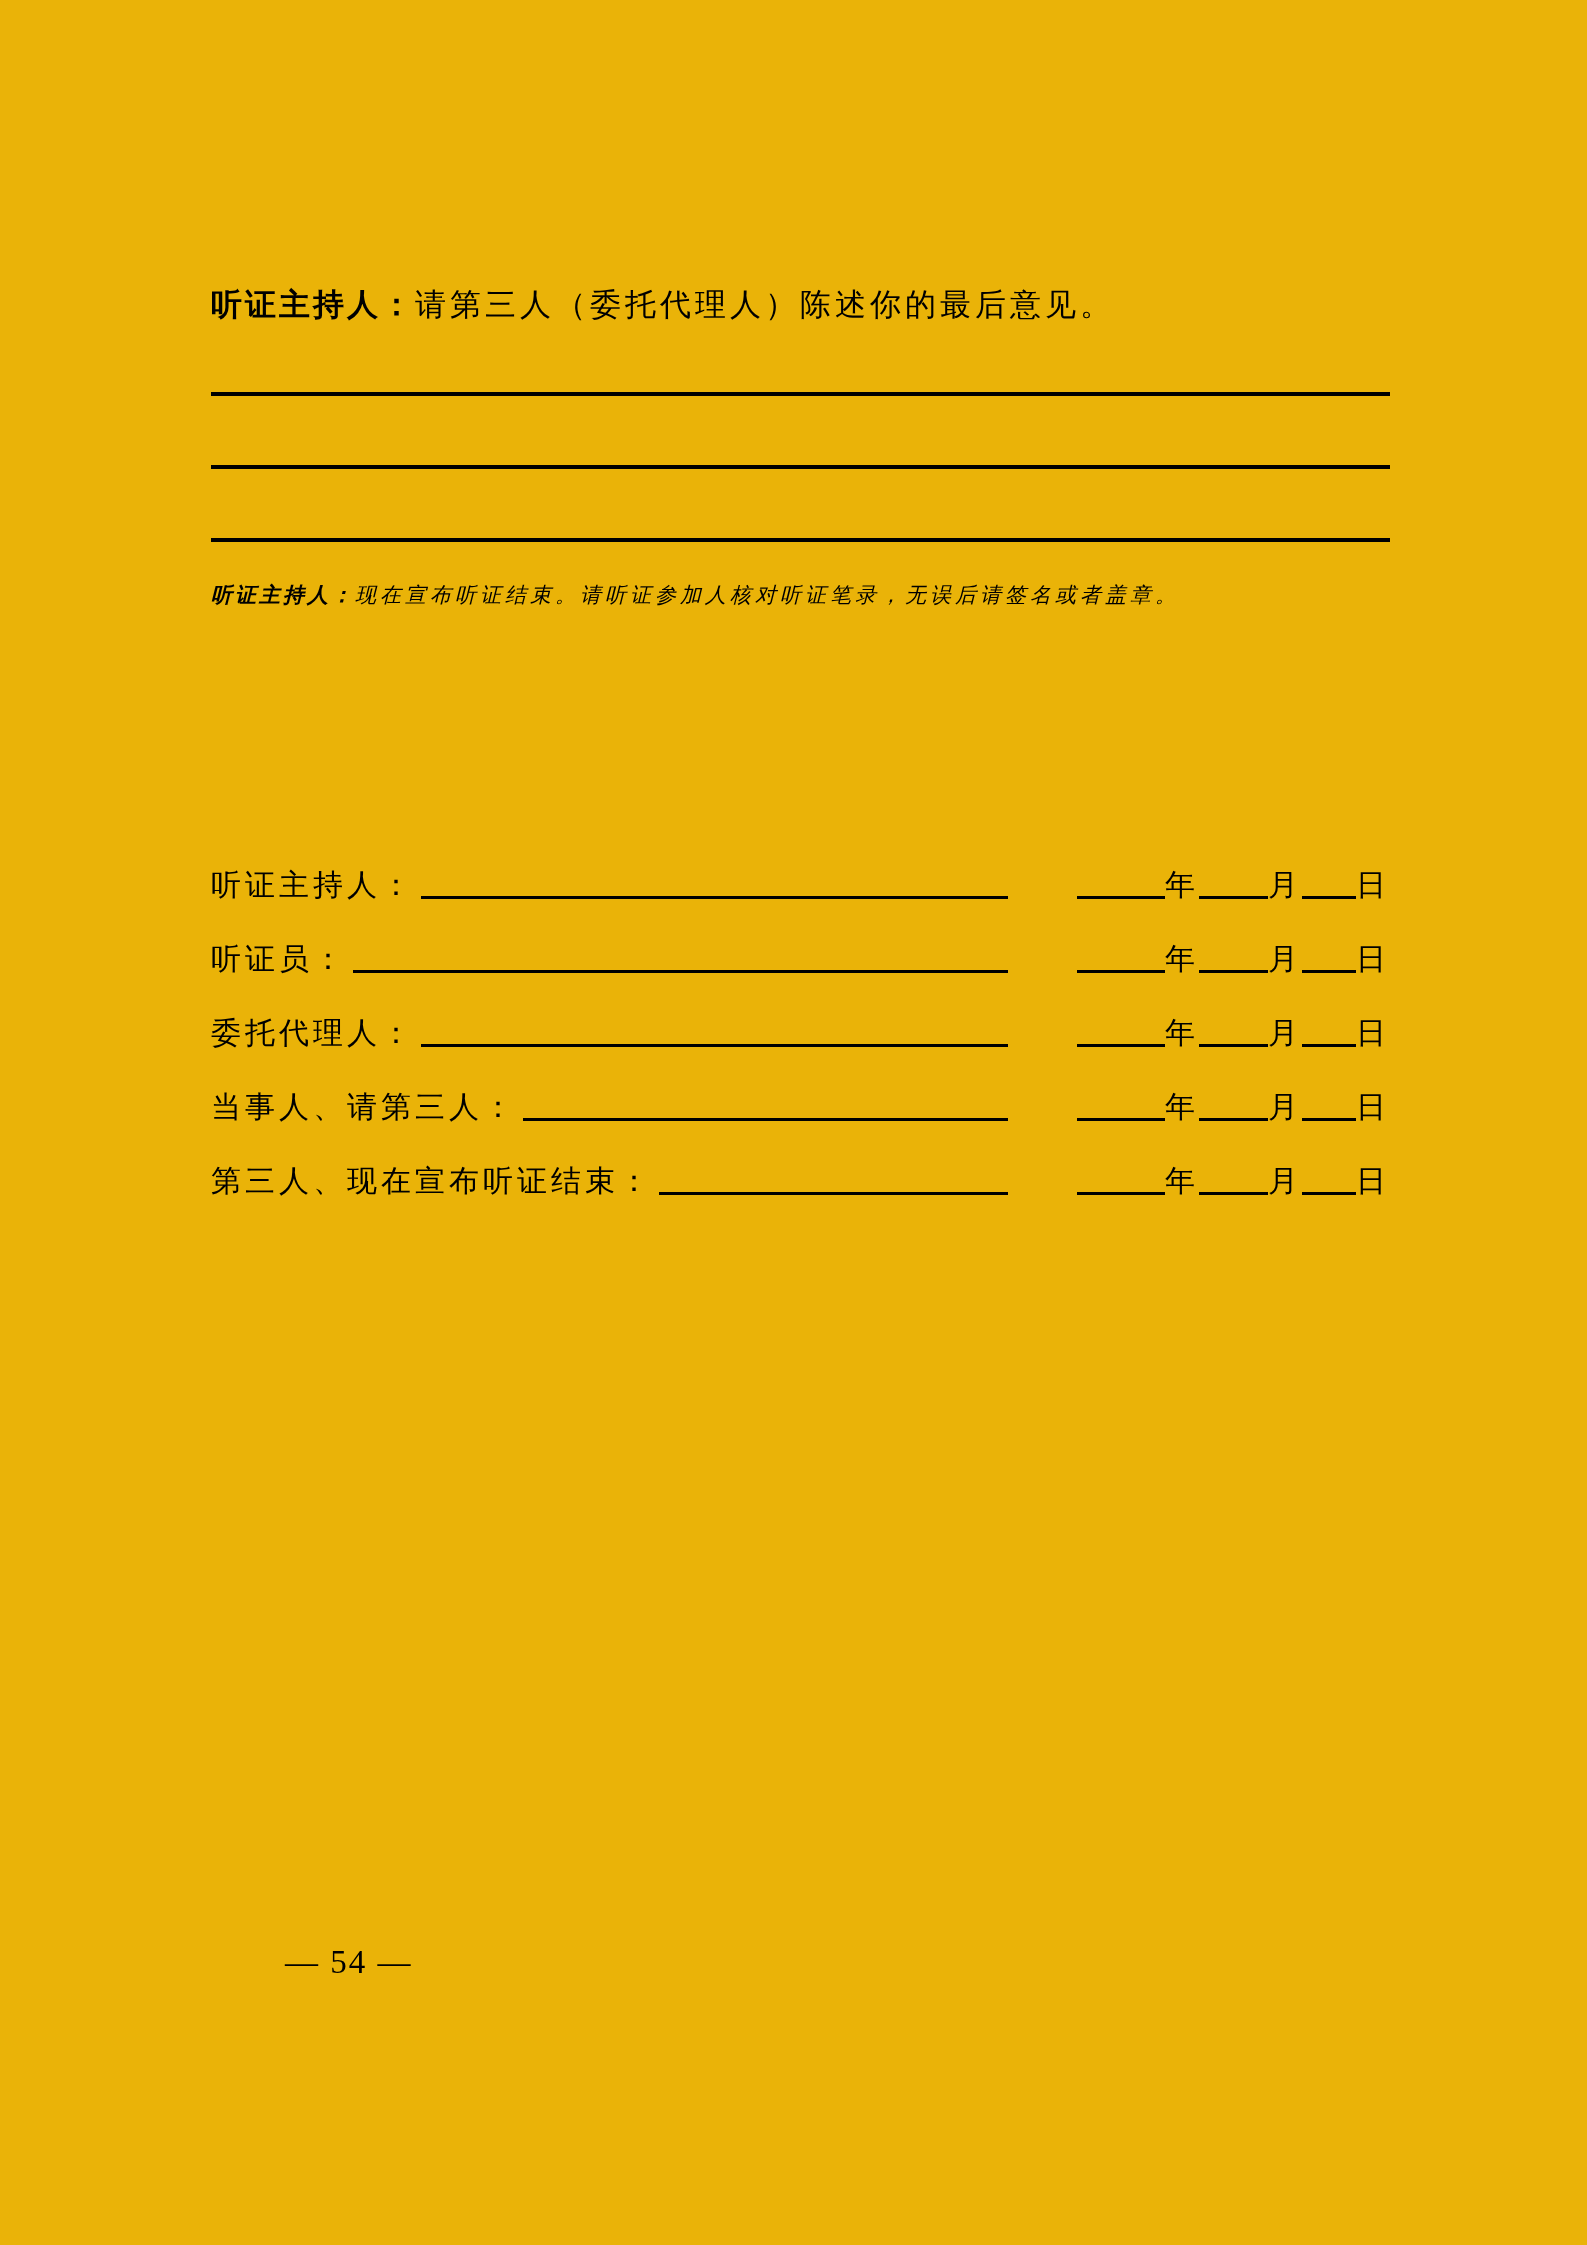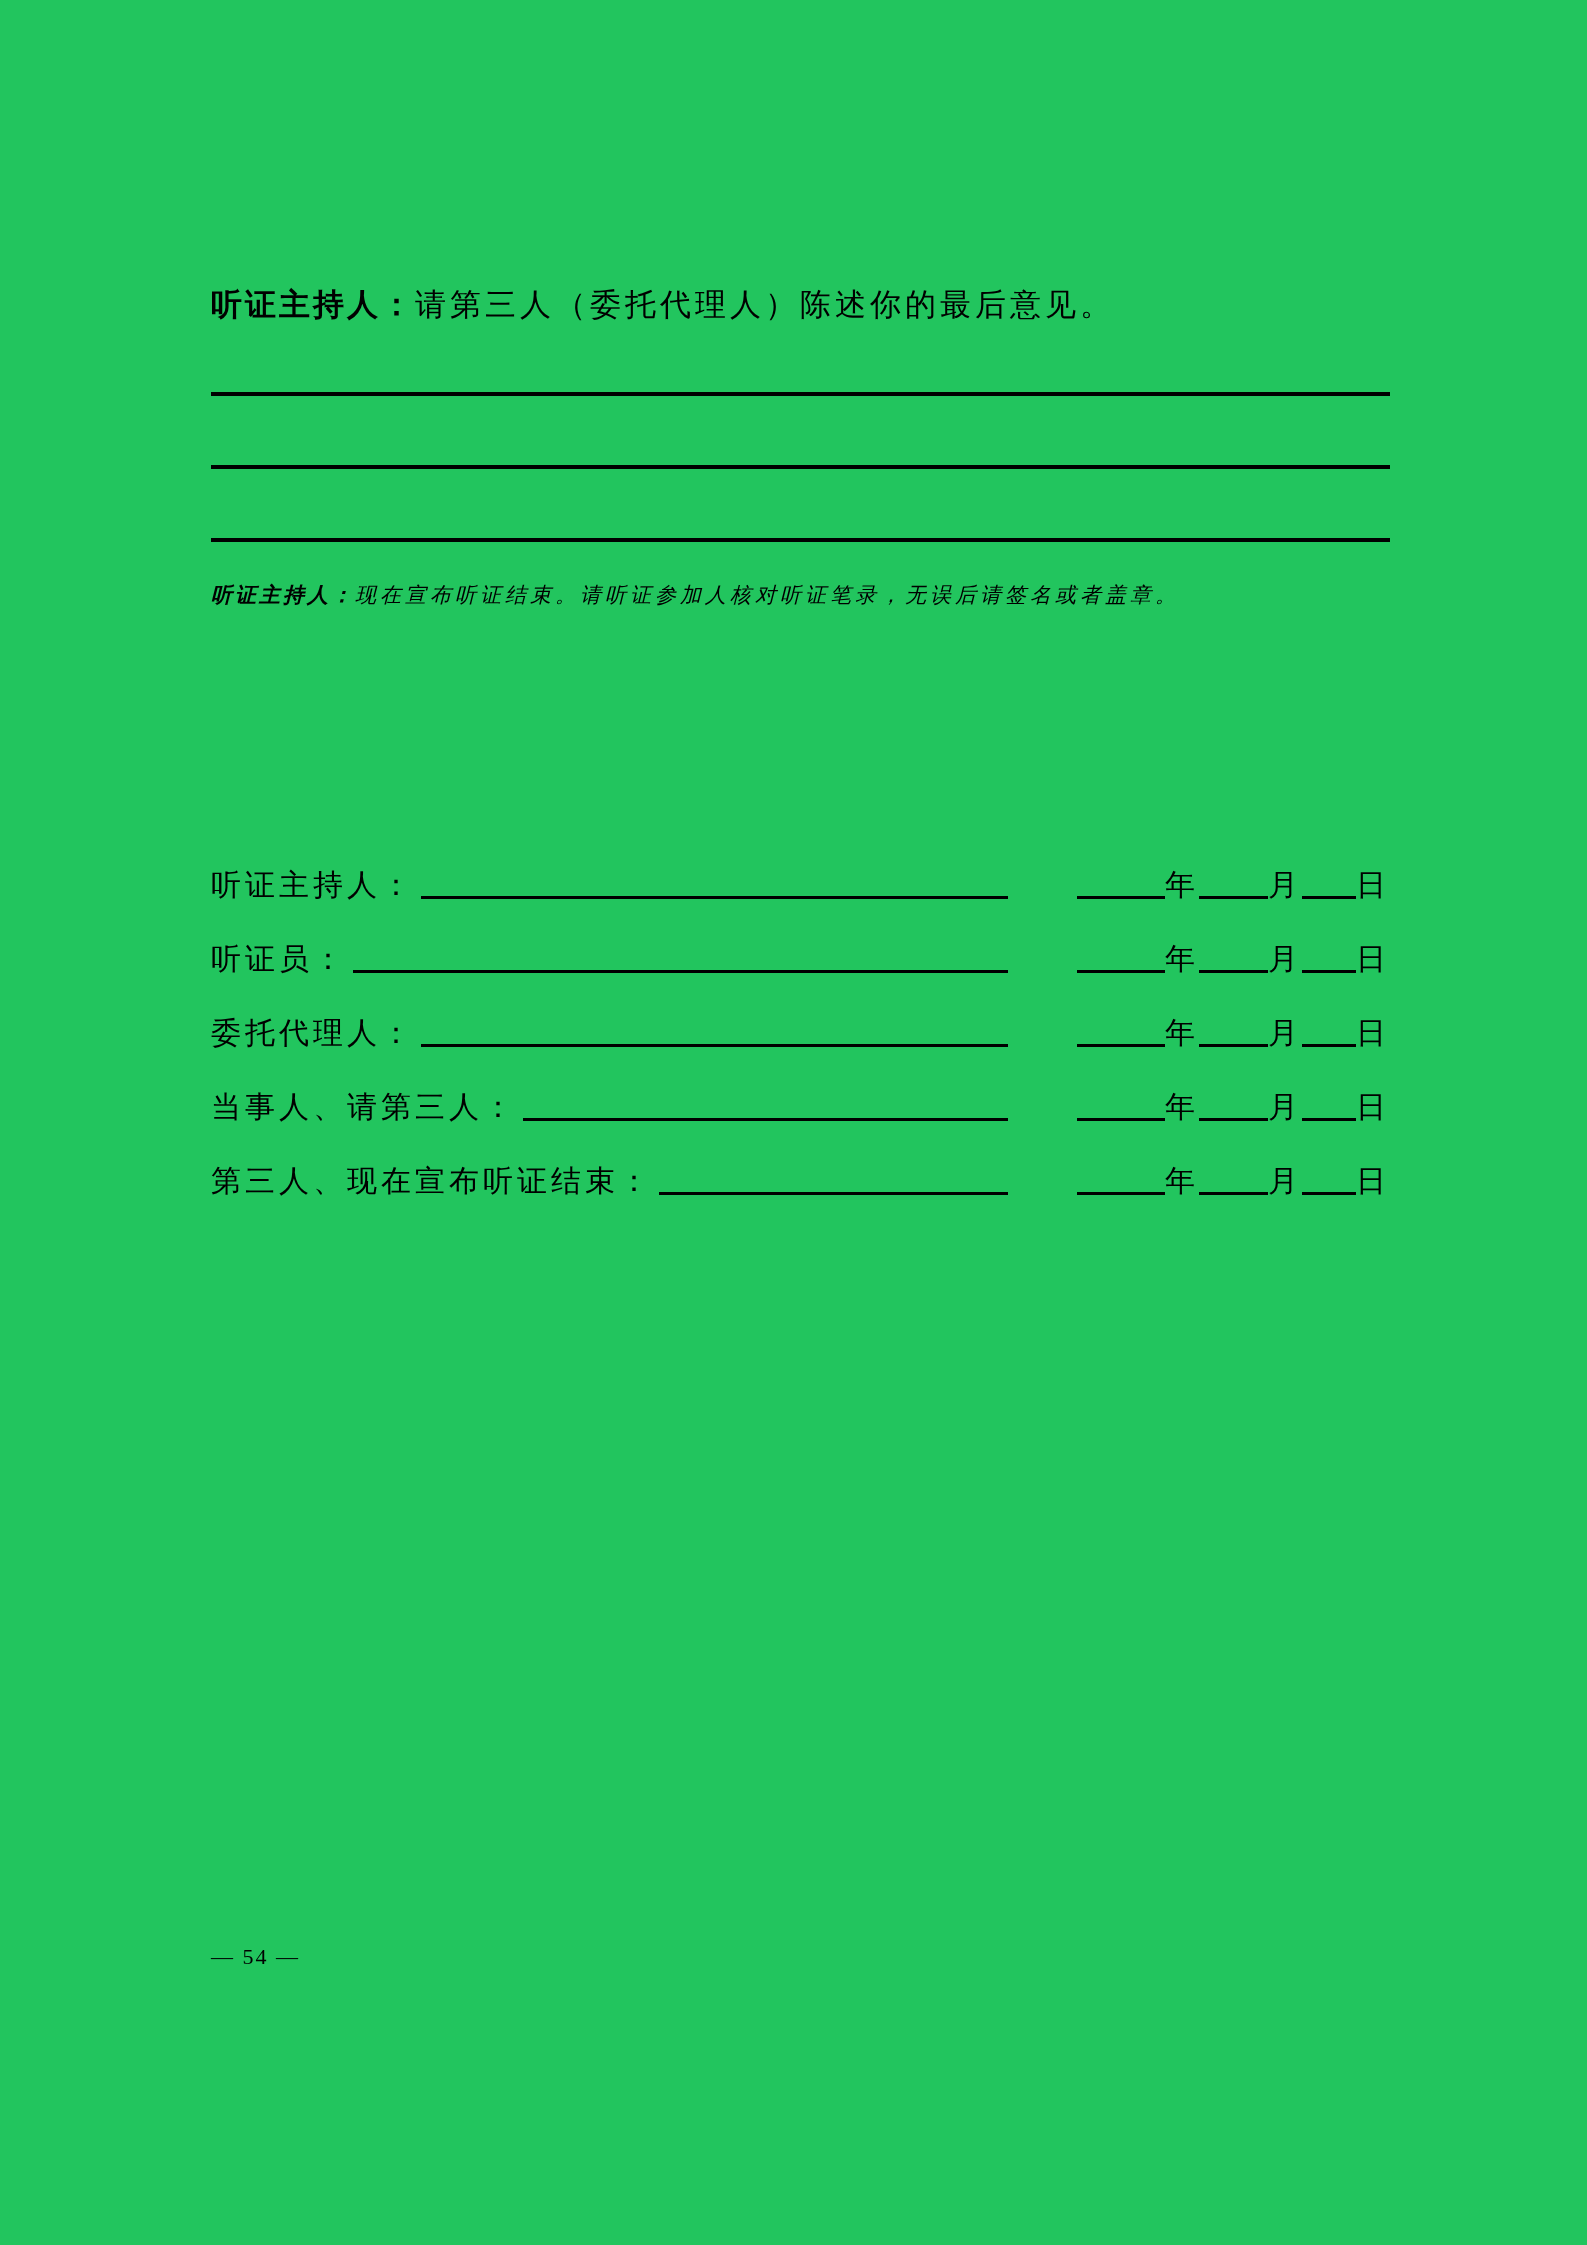--- a/index.html
+++ b/index.html
@@ -4,21 +4,21 @@
 <style>
   html, body {
     margin: 0;
     padding: 0;
     background: #ffffff;
   }
   .page {
     position: relative;
     width: 1587px;
     height: 2245px;
-    background: #22c55e;
+    background: #eab308;
     box-sizing: border-box;
     padding: 282px 197px 0 211px;
     color: #000000;
     font-family: "Liberation Serif", "DejaVu Serif", serif;
     overflow: hidden;
   }
   .speaker {
     font-weight: bold;
     font-family: "Liberation Sans", "DejaVu Sans", sans-serif;
     letter-spacing: 3px;
@@ -76,21 +76,22 @@
     border-bottom: 3px solid #000000;
     height: 0;
     margin-bottom: 4px;
     display: inline-block;
   }
   .d1 { width: 88px; }
   .d2 { width: 69px; }
   .d3 { width: 54px; }
   .page-number {
     margin-top: 745px;
-    font-size: 22px;
+    margin-left: 74px;
+    font-size: 33px;
     letter-spacing: 2px;
     font-family: "Liberation Serif", "DejaVu Serif", serif;
   }
 </style>
 </head>
 <body>
 
 <div class="page">
 
   <p class="para1">

